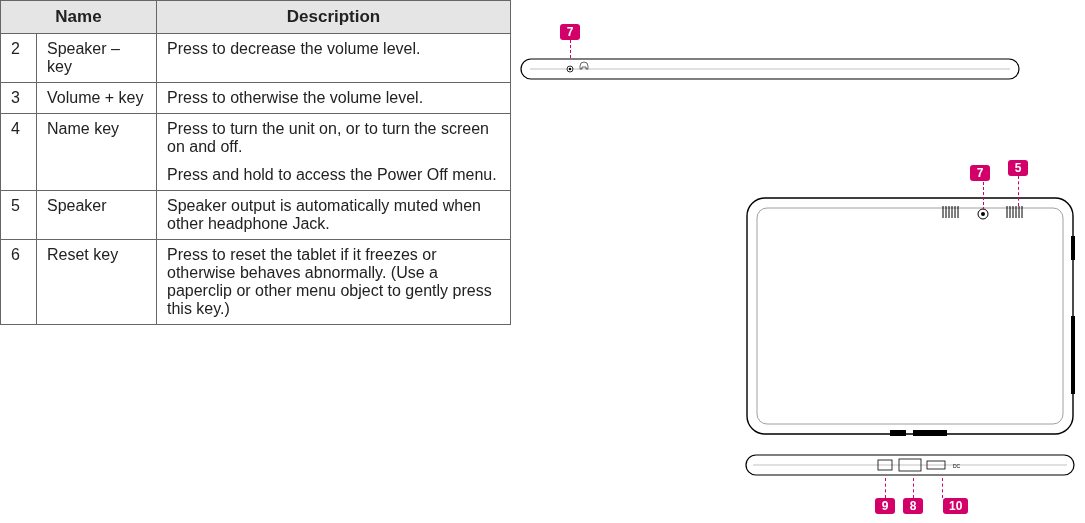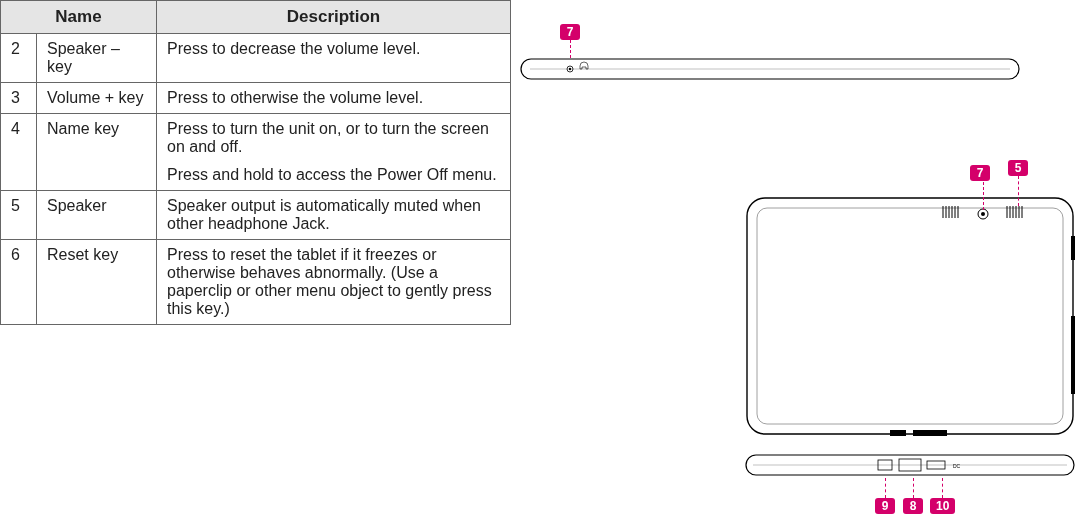--- a/index.html
+++ b/index.html
@@ -183,17 +183,17 @@
       <rect x="133" y="6" width="14" height="10" fill="none" stroke="#000" stroke-width="0.8"></rect>
       <rect x="154" y="5" width="22" height="12" fill="none" stroke="#000" stroke-width="0.8"></rect>
       <rect x="182" y="7" width="18" height="8" fill="none" stroke="#000" stroke-width="0.8"></rect>
 
       <text x="208" y="14" font-size="5" fill="#000">DC</text>
     </svg>
     <div class="callout" style="left:365px; top:498px;">9</div>
     <div class="leader" style="left:375px; top:478px; height:20px;"></div>
     <div class="callout" style="left:393px; top:498px;">8</div>
     <div class="leader" style="left:403px; top:478px; height:20px;"></div>
-    <div class="callout" style="left:420px; top:498px;">10</div>
+    <div class="callout" style="left:433px; top:498px;">10</div>
     <div class="leader" style="left:432px; top:478px; height:20px;"></div>
 
   </div>
 </div>
 
 </body></html>

